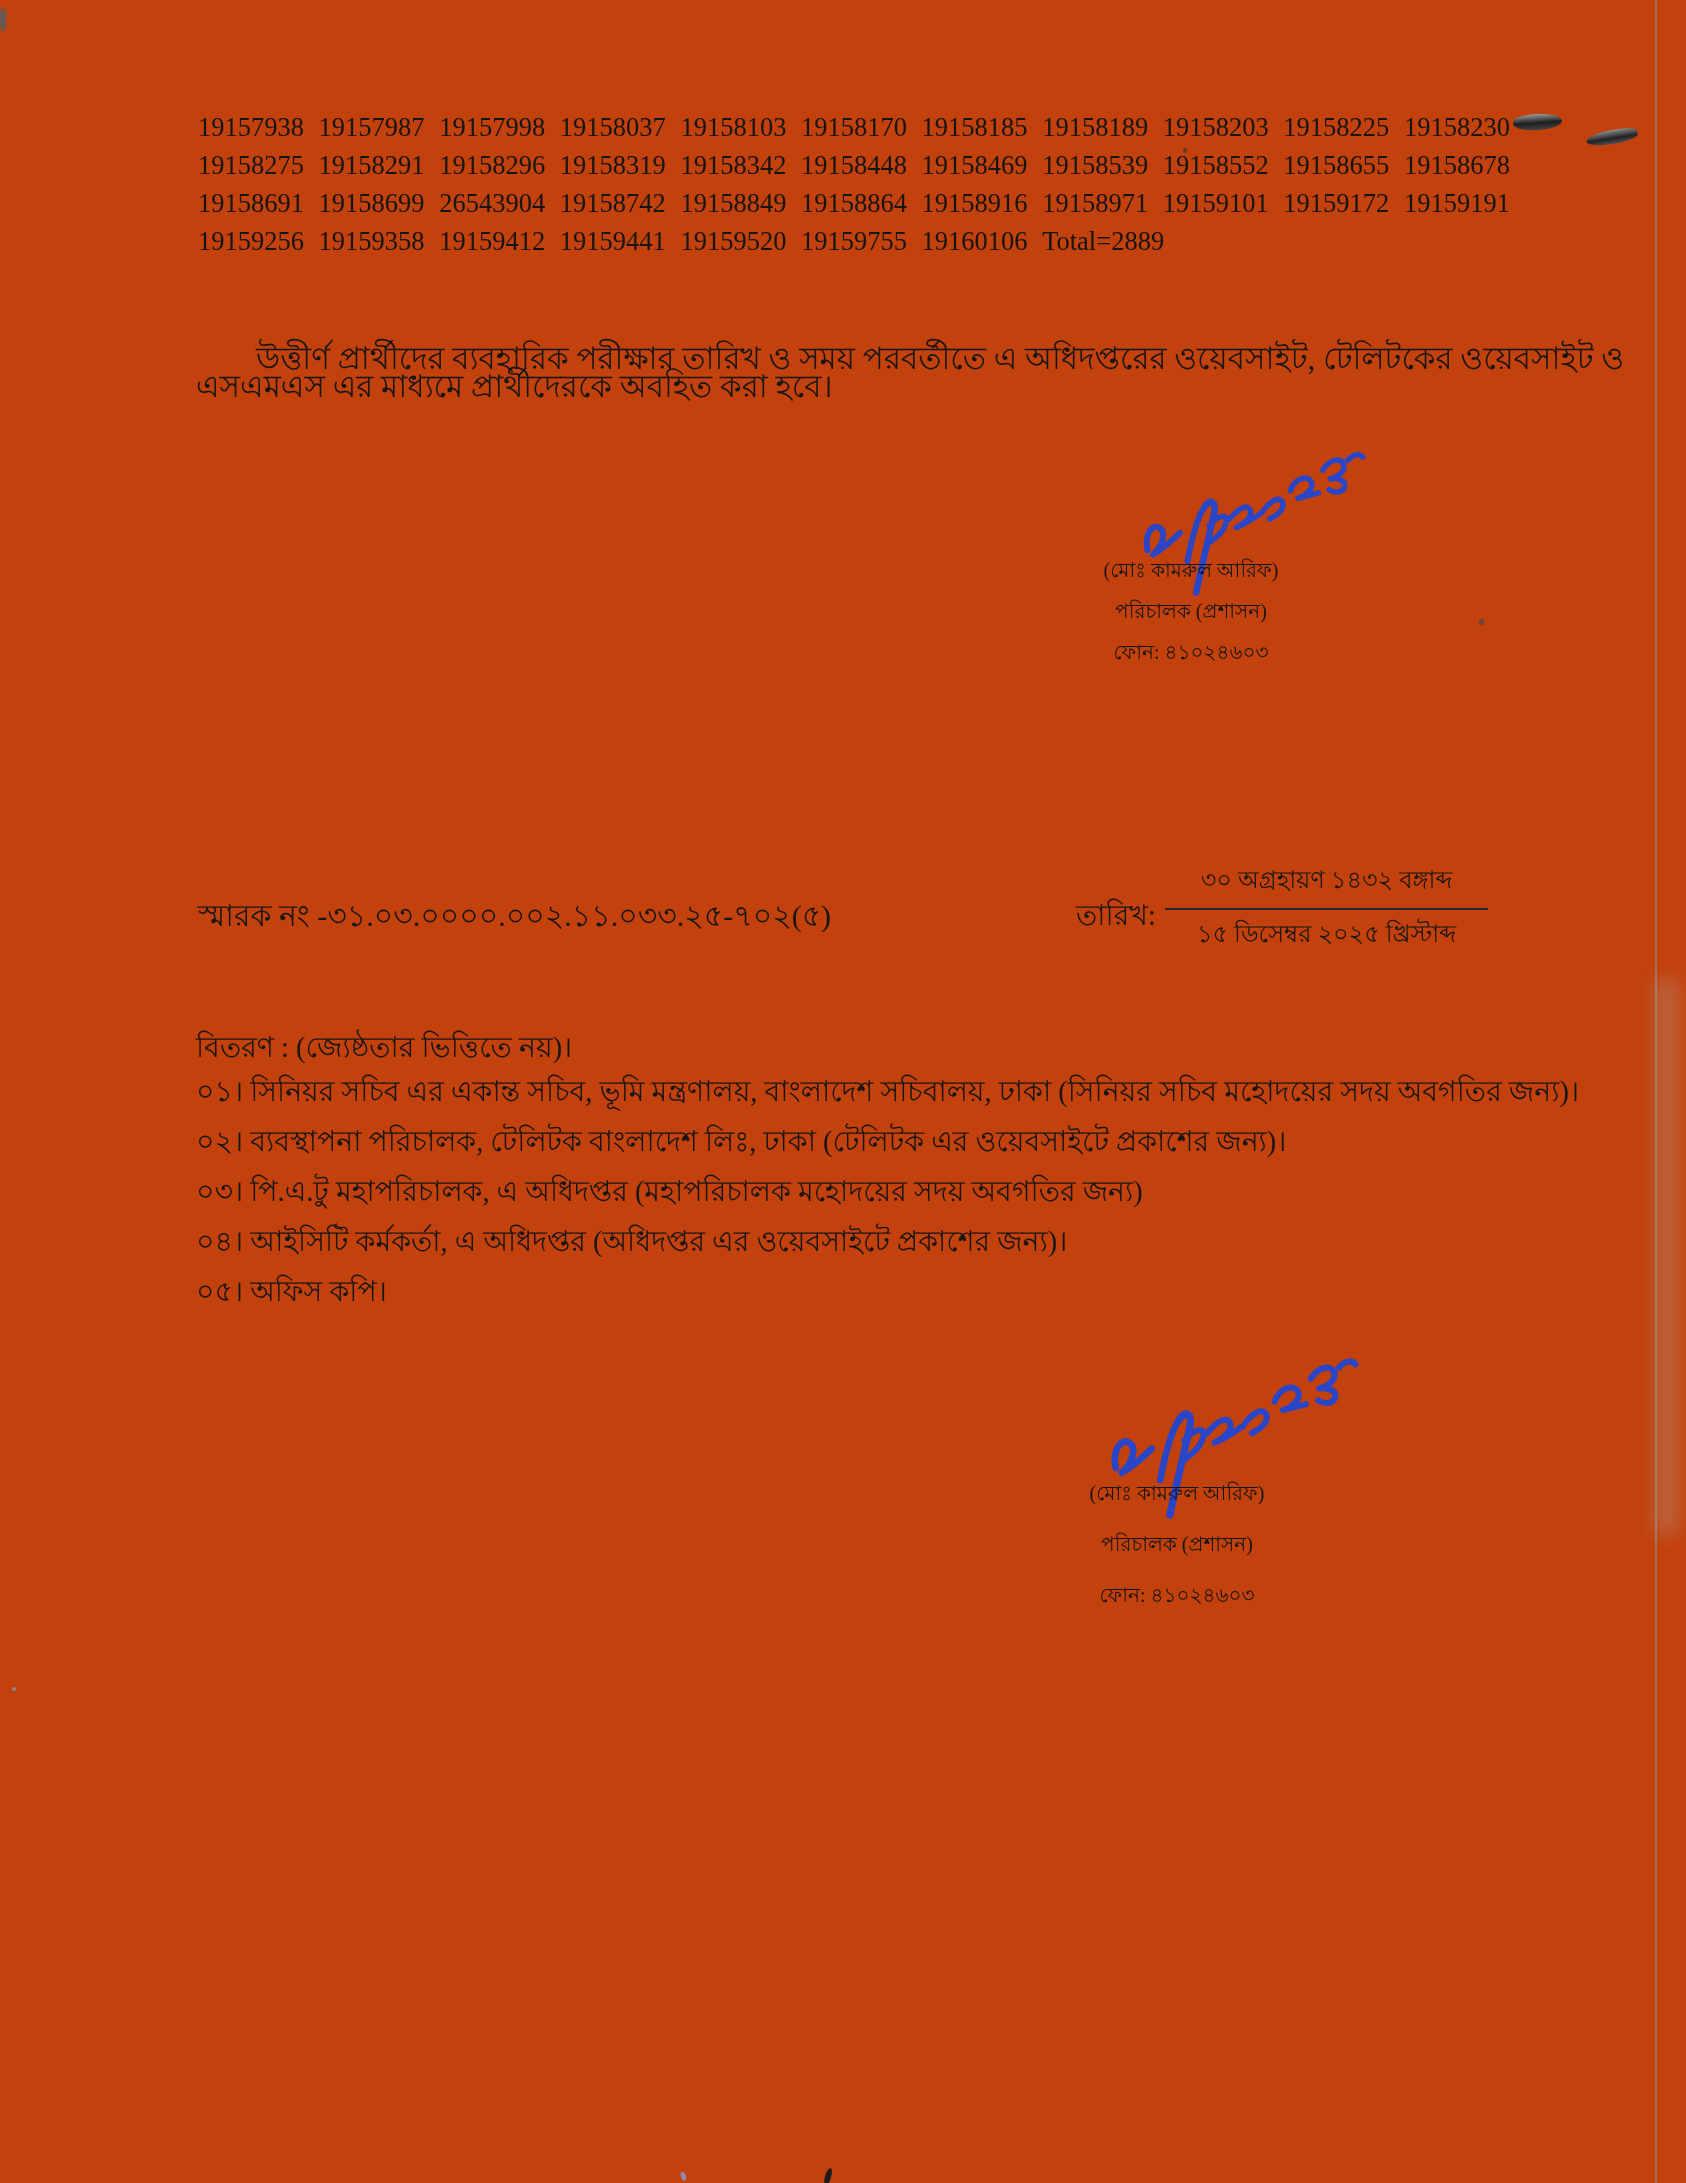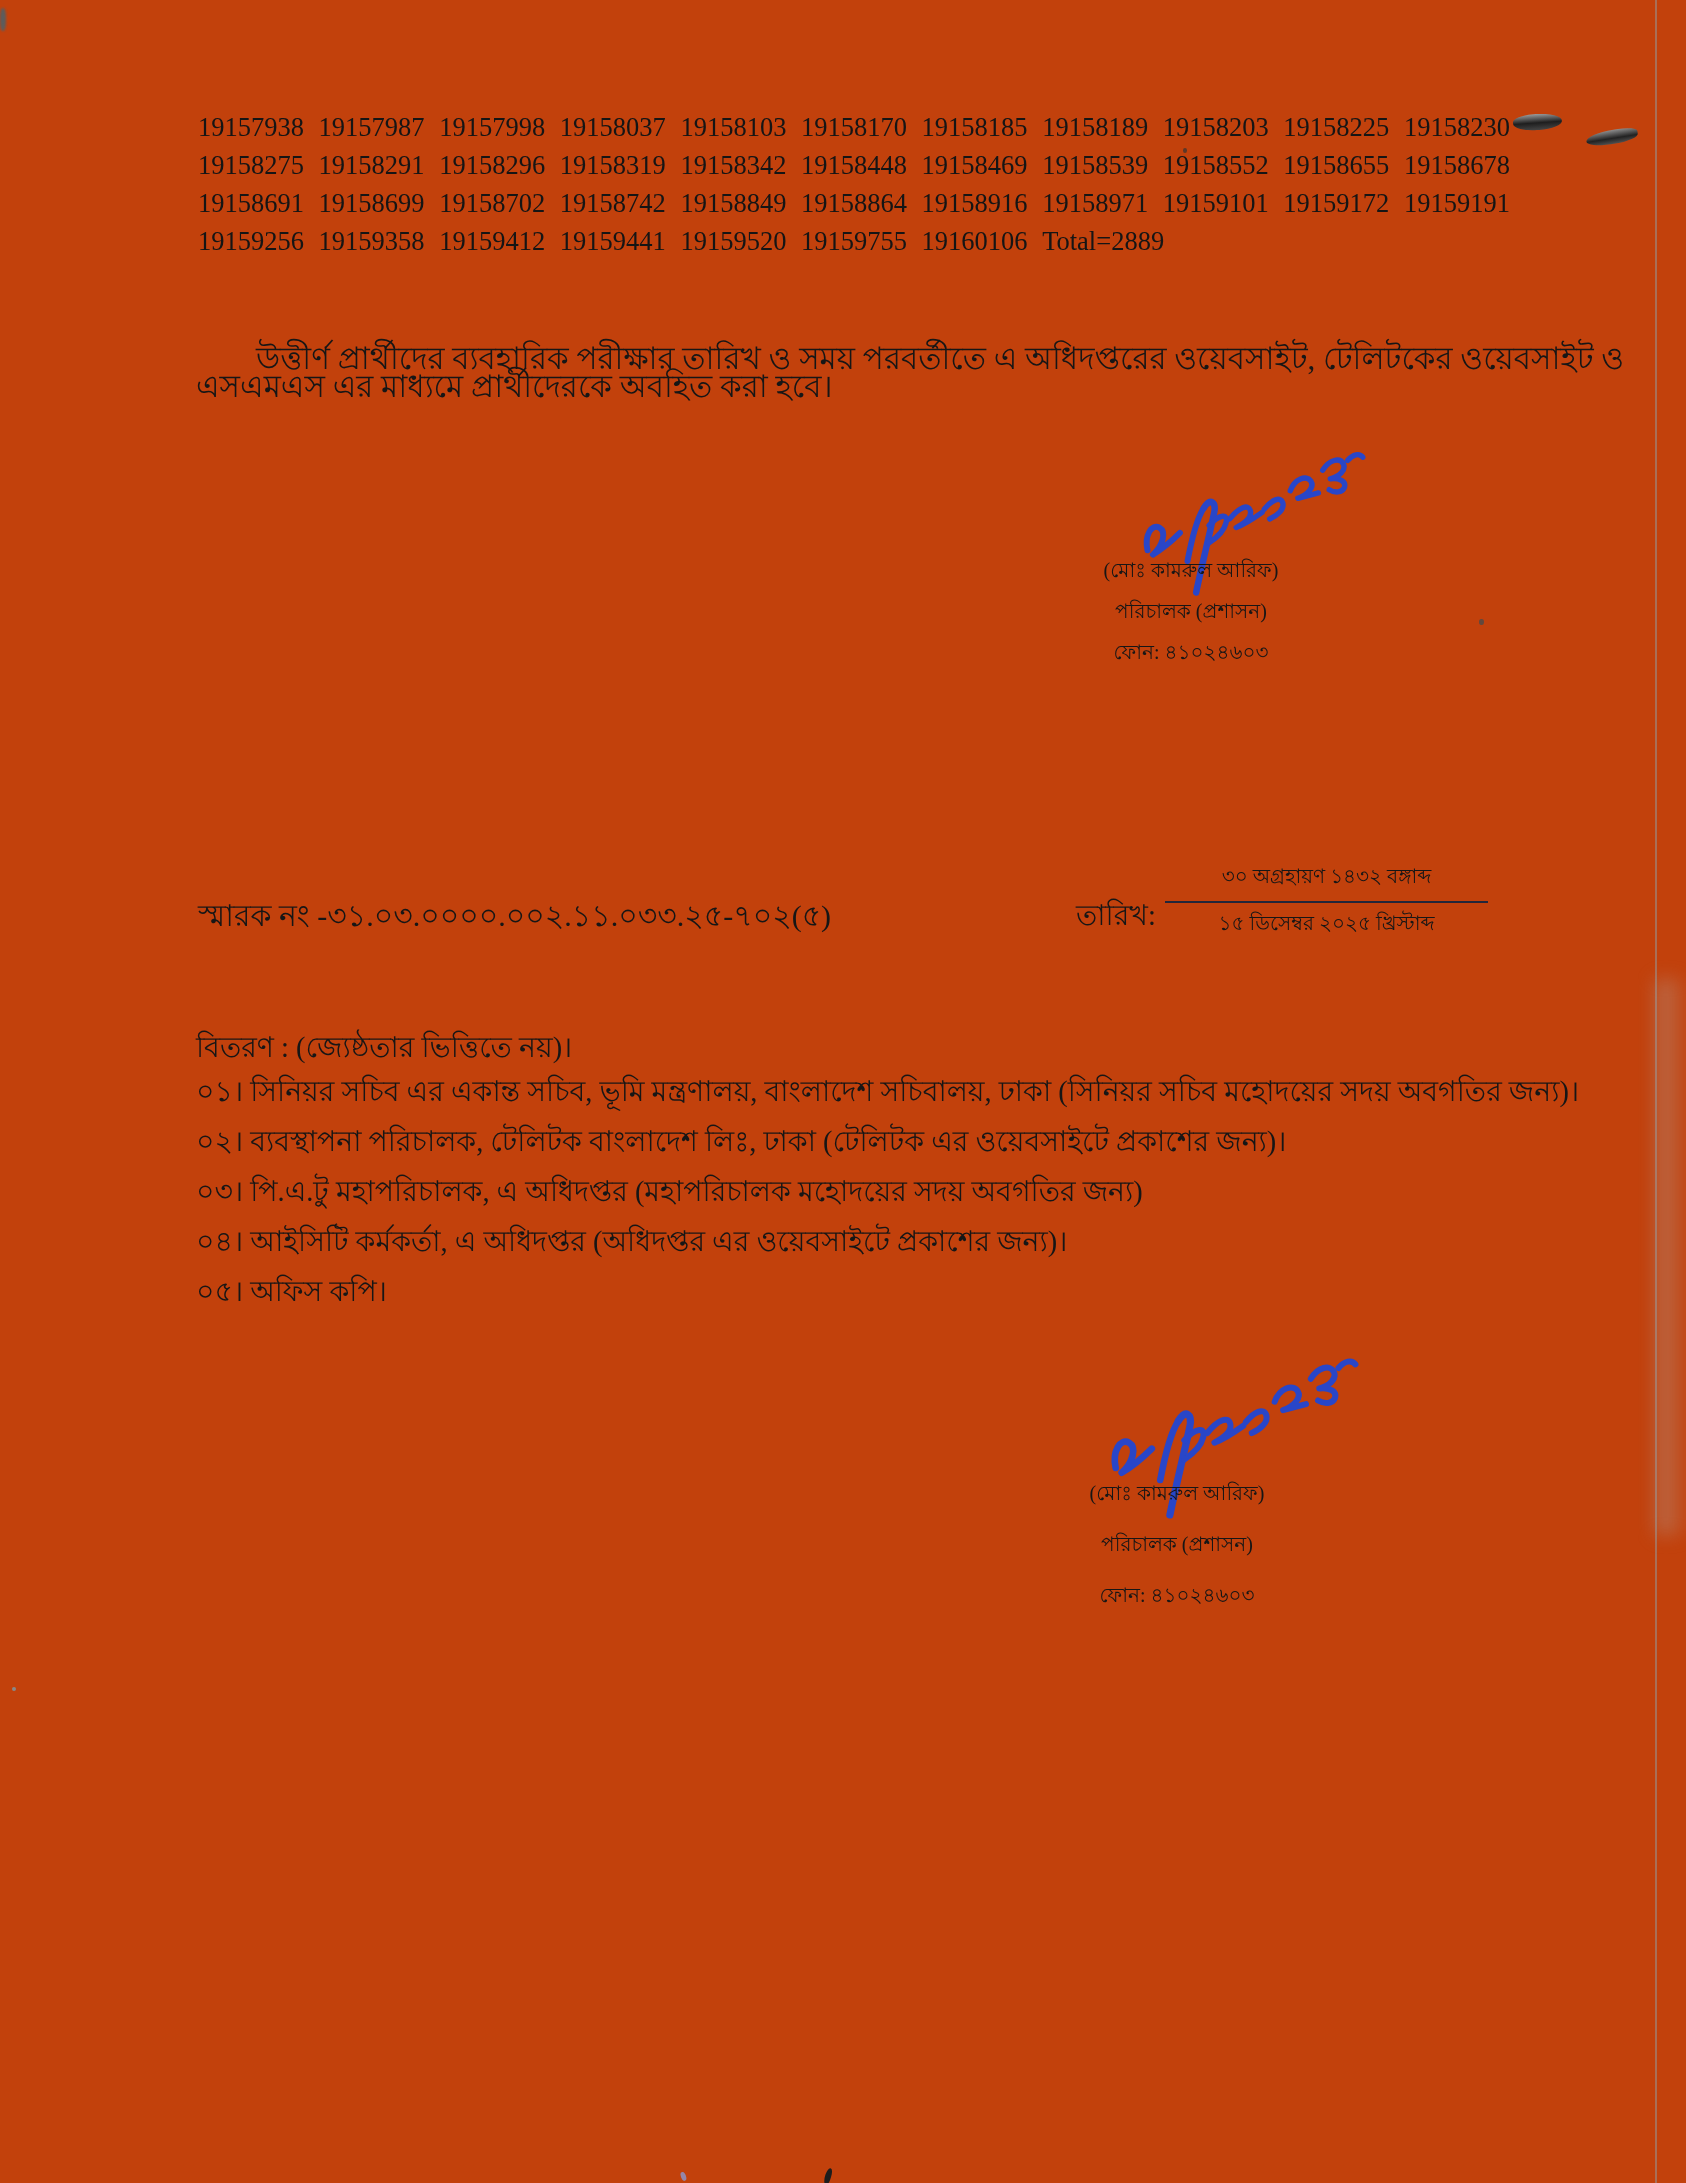--- a/index.html
+++ b/index.html
@@ -73,21 +73,21 @@
   .date-label{
     position:absolute;
     left:1076px; top:894px;
     font-size:28.4px;
   }
   .date-frac{
     position:absolute;
     left:1165px; top:861px;
     width:323px;
     text-align:center;
-    font-size:20px;
+    font-size:24px;
   }
   .date-frac .top{
     display:block;
     padding-bottom:6.6px;
     border-bottom:2.6px solid #23263a;
     white-space:nowrap;
   }
   .date-frac .bottom{
     display:block;
     padding-top:5.3px;
@@ -167,21 +167,21 @@
         <span>19158448</span>
         <span>19158469</span>
         <span>19158539</span>
         <span>19158552</span>
         <span>19158655</span>
         <span>19158678</span>
       </div>
       <div class="roll-row">
         <span>19158691</span>
         <span>19158699</span>
-        <span>19158702</span>
+        <span>26543904</span>
         <span>19158742</span>
         <span>19158849</span>
         <span>19158864</span>
         <span>19158916</span>
         <span>19158971</span>
         <span>19159101</span>
         <span>19159172</span>
         <span>19159191</span>
       </div>
       <div class="roll-row">

